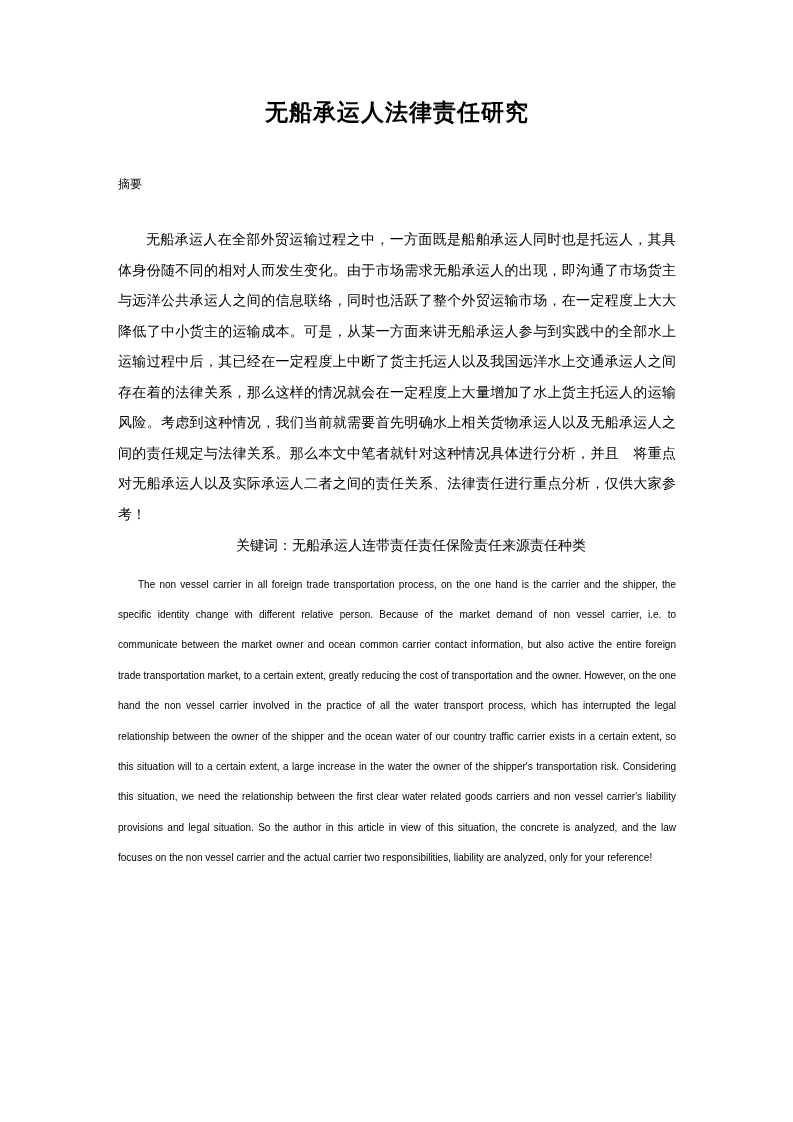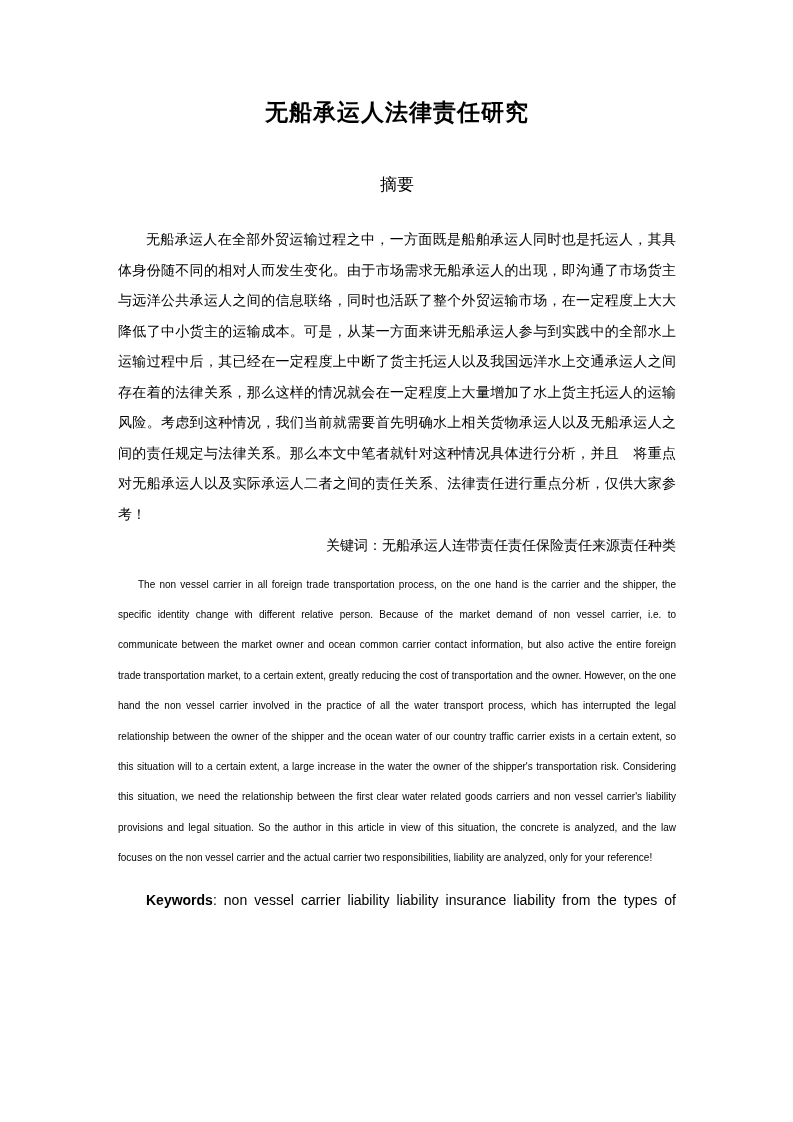--- a/index.html
+++ b/index.html
@@ -24,41 +24,40 @@
     margin: 0;
     text-align: center;
     font-family: "DejaVu Serif", serif;
     font-size: 23px;
     line-height: 28px;
     font-weight: bold;
     letter-spacing: 1px;
   }
   .cn-heading {
     margin: 46px 0 0 0;
-    text-align: center;
     font-family: "DejaVu Serif", serif;
-    font-size: 17px;
+    font-size: 12px;
     line-height: 24px;
     font-weight: normal;
   }
   .cn-body {
     margin: 29px 0 0 0;
     font-family: Liberation Serif, serif;
     font-size: 14px;
     line-height: 30.5px;
     text-align: justify;
     text-indent: 2em;
   }
   .cn-keywords {
     margin: 0;
     font-family: "DejaVu Serif", serif;
     font-size: 14px;
     line-height: 30.5px;
     text-indent: 2em;
-    text-align: right;
+    text-align: center;
   }
   .en-heading {
     margin: 17px 0 0 0;
     text-align: center;
     font-family: "Liberation Sans", "DejaVu Sans", sans-serif;
     font-size: 17.5px;
     line-height: 22px;
     font-weight: bold;
   }
   .en-body {
@@ -91,15 +90,14 @@
 
   <h2 class="cn-heading">摘要</h2>
 
   <p class="cn-body">无船承运人在全部外贸运输过程之中，一方面既是船舶承运人同时也是托运人，其具体身份随不同的相对人而发生变化。由于市场需求无船承运人的出现，即沟通了市场货主与远洋公共承运人之间的信息联络，同时也活跃了整个外贸运输市场，在一定程度上大大降低了中小货主的运输成本。可是，从某一方面来讲无船承运人参与到实践中的全部水上运输过程中后，其已经在一定程度上中断了货主托运人以及我国远洋水上交通承运人之间存在着的法律关系，那么这样的情况就会在一定程度上大量增加了水上货主托运人的运输风险。考虑到这种情况，我们当前就需要首先明确水上相关货物承运人以及无船承运人之间的责任规定与法律关系。那么本文中笔者就针对这种情况具体进行分析，并且　将重点对无船承运人以及实际承运人二者之间的责任关系、法律责任进行重点分析，仅供大家参考！</p>
 
   <p class="cn-keywords">关键词：无船承运人连带责任责任保险责任来源责任种类</p>
 
 
   <p class="en-body">The non vessel carrier in all foreign trade transportation process, on the one hand is the carrier and the shipper, the specific identity change with different relative person. Because of the market demand of non vessel carrier, i.e. to communicate between the market owner and ocean common carrier contact information, but also active the entire foreign trade transportation market, to a certain extent, greatly reducing the cost of transportation and the owner. However, on the one hand the non vessel carrier involved in the practice of all the water transport process, which has interrupted the legal relationship between the owner of the shipper and the ocean water of our country traffic carrier exists in a certain extent, so this situation will to a certain extent, a large increase in the water the owner of the shipper's transportation risk. Considering this situation, we need the relationship between the first clear water related goods carriers and non vessel carrier's liability provisions and legal situation. So the author in this article in view of this situation, the concrete is analyzed, and the law focuses on the non vessel carrier and the actual carrier two responsibilities, liability are analyzed, only for your reference!</p>
 
-  <p class="en-keywords"><span class="kw-label">Keywords</span><span>: non vessel carrier liability liability insurance liability from the types of</span></p>
 
 </div>
 
 </body></html>

